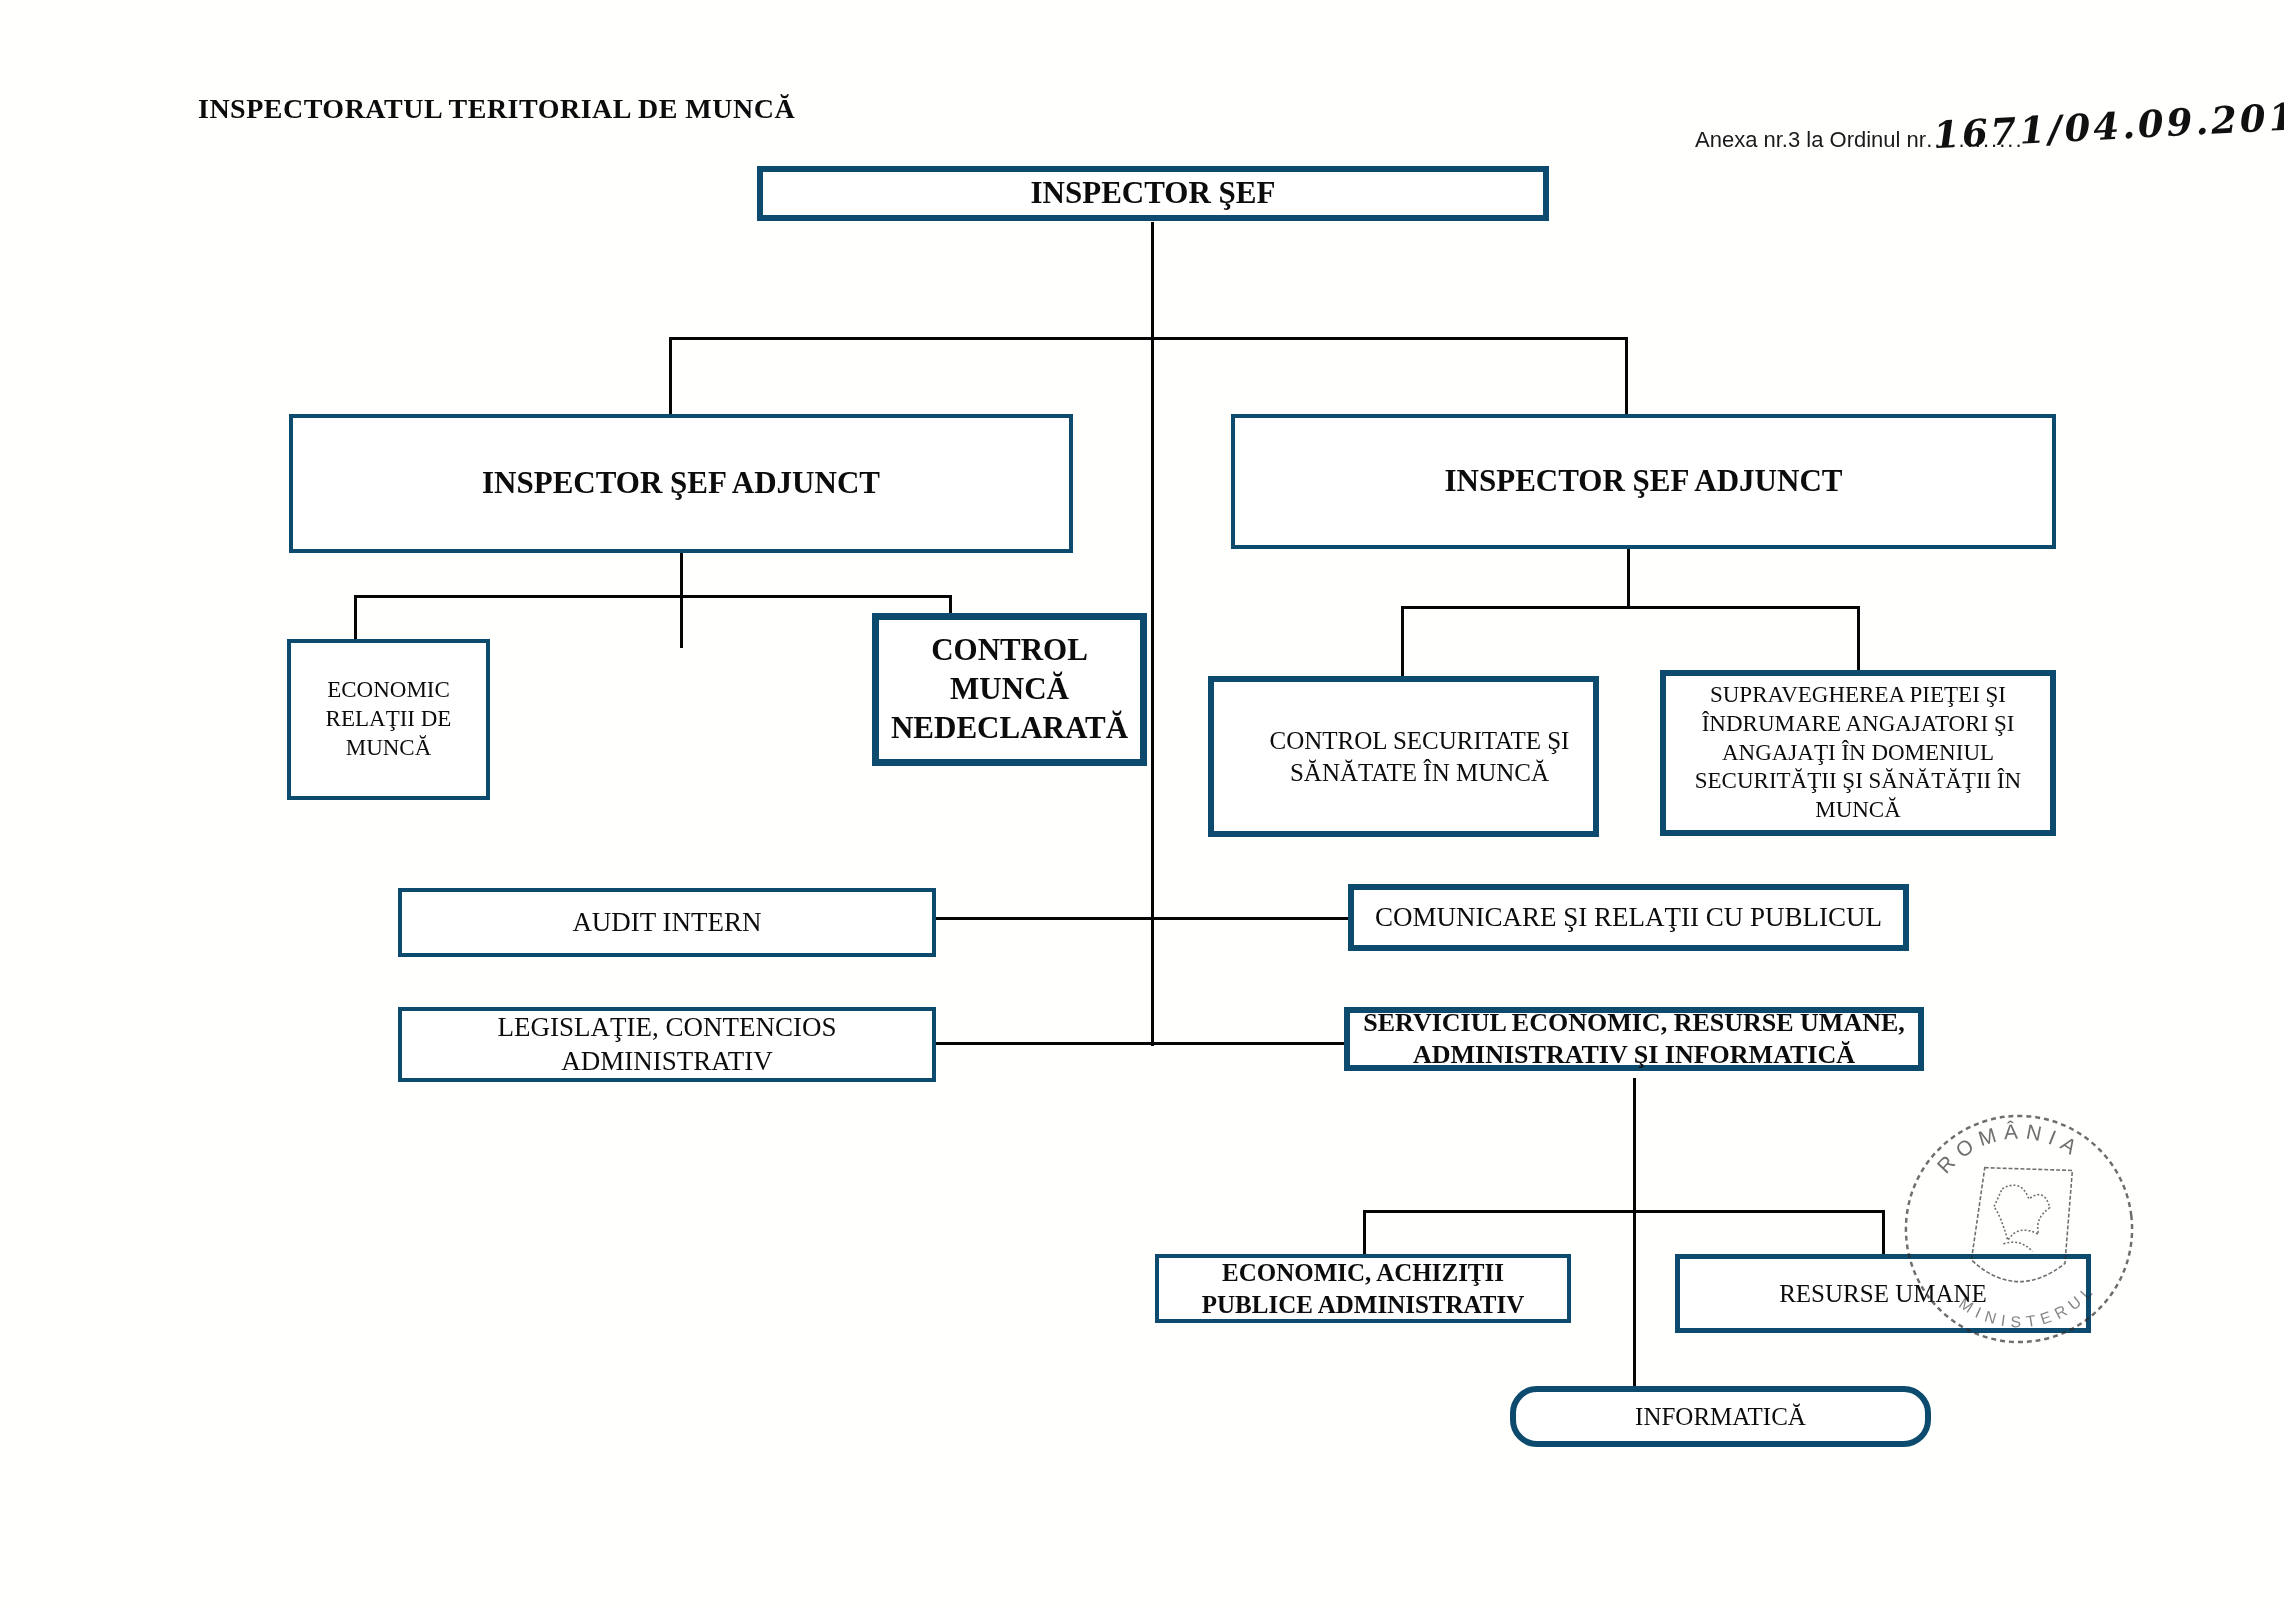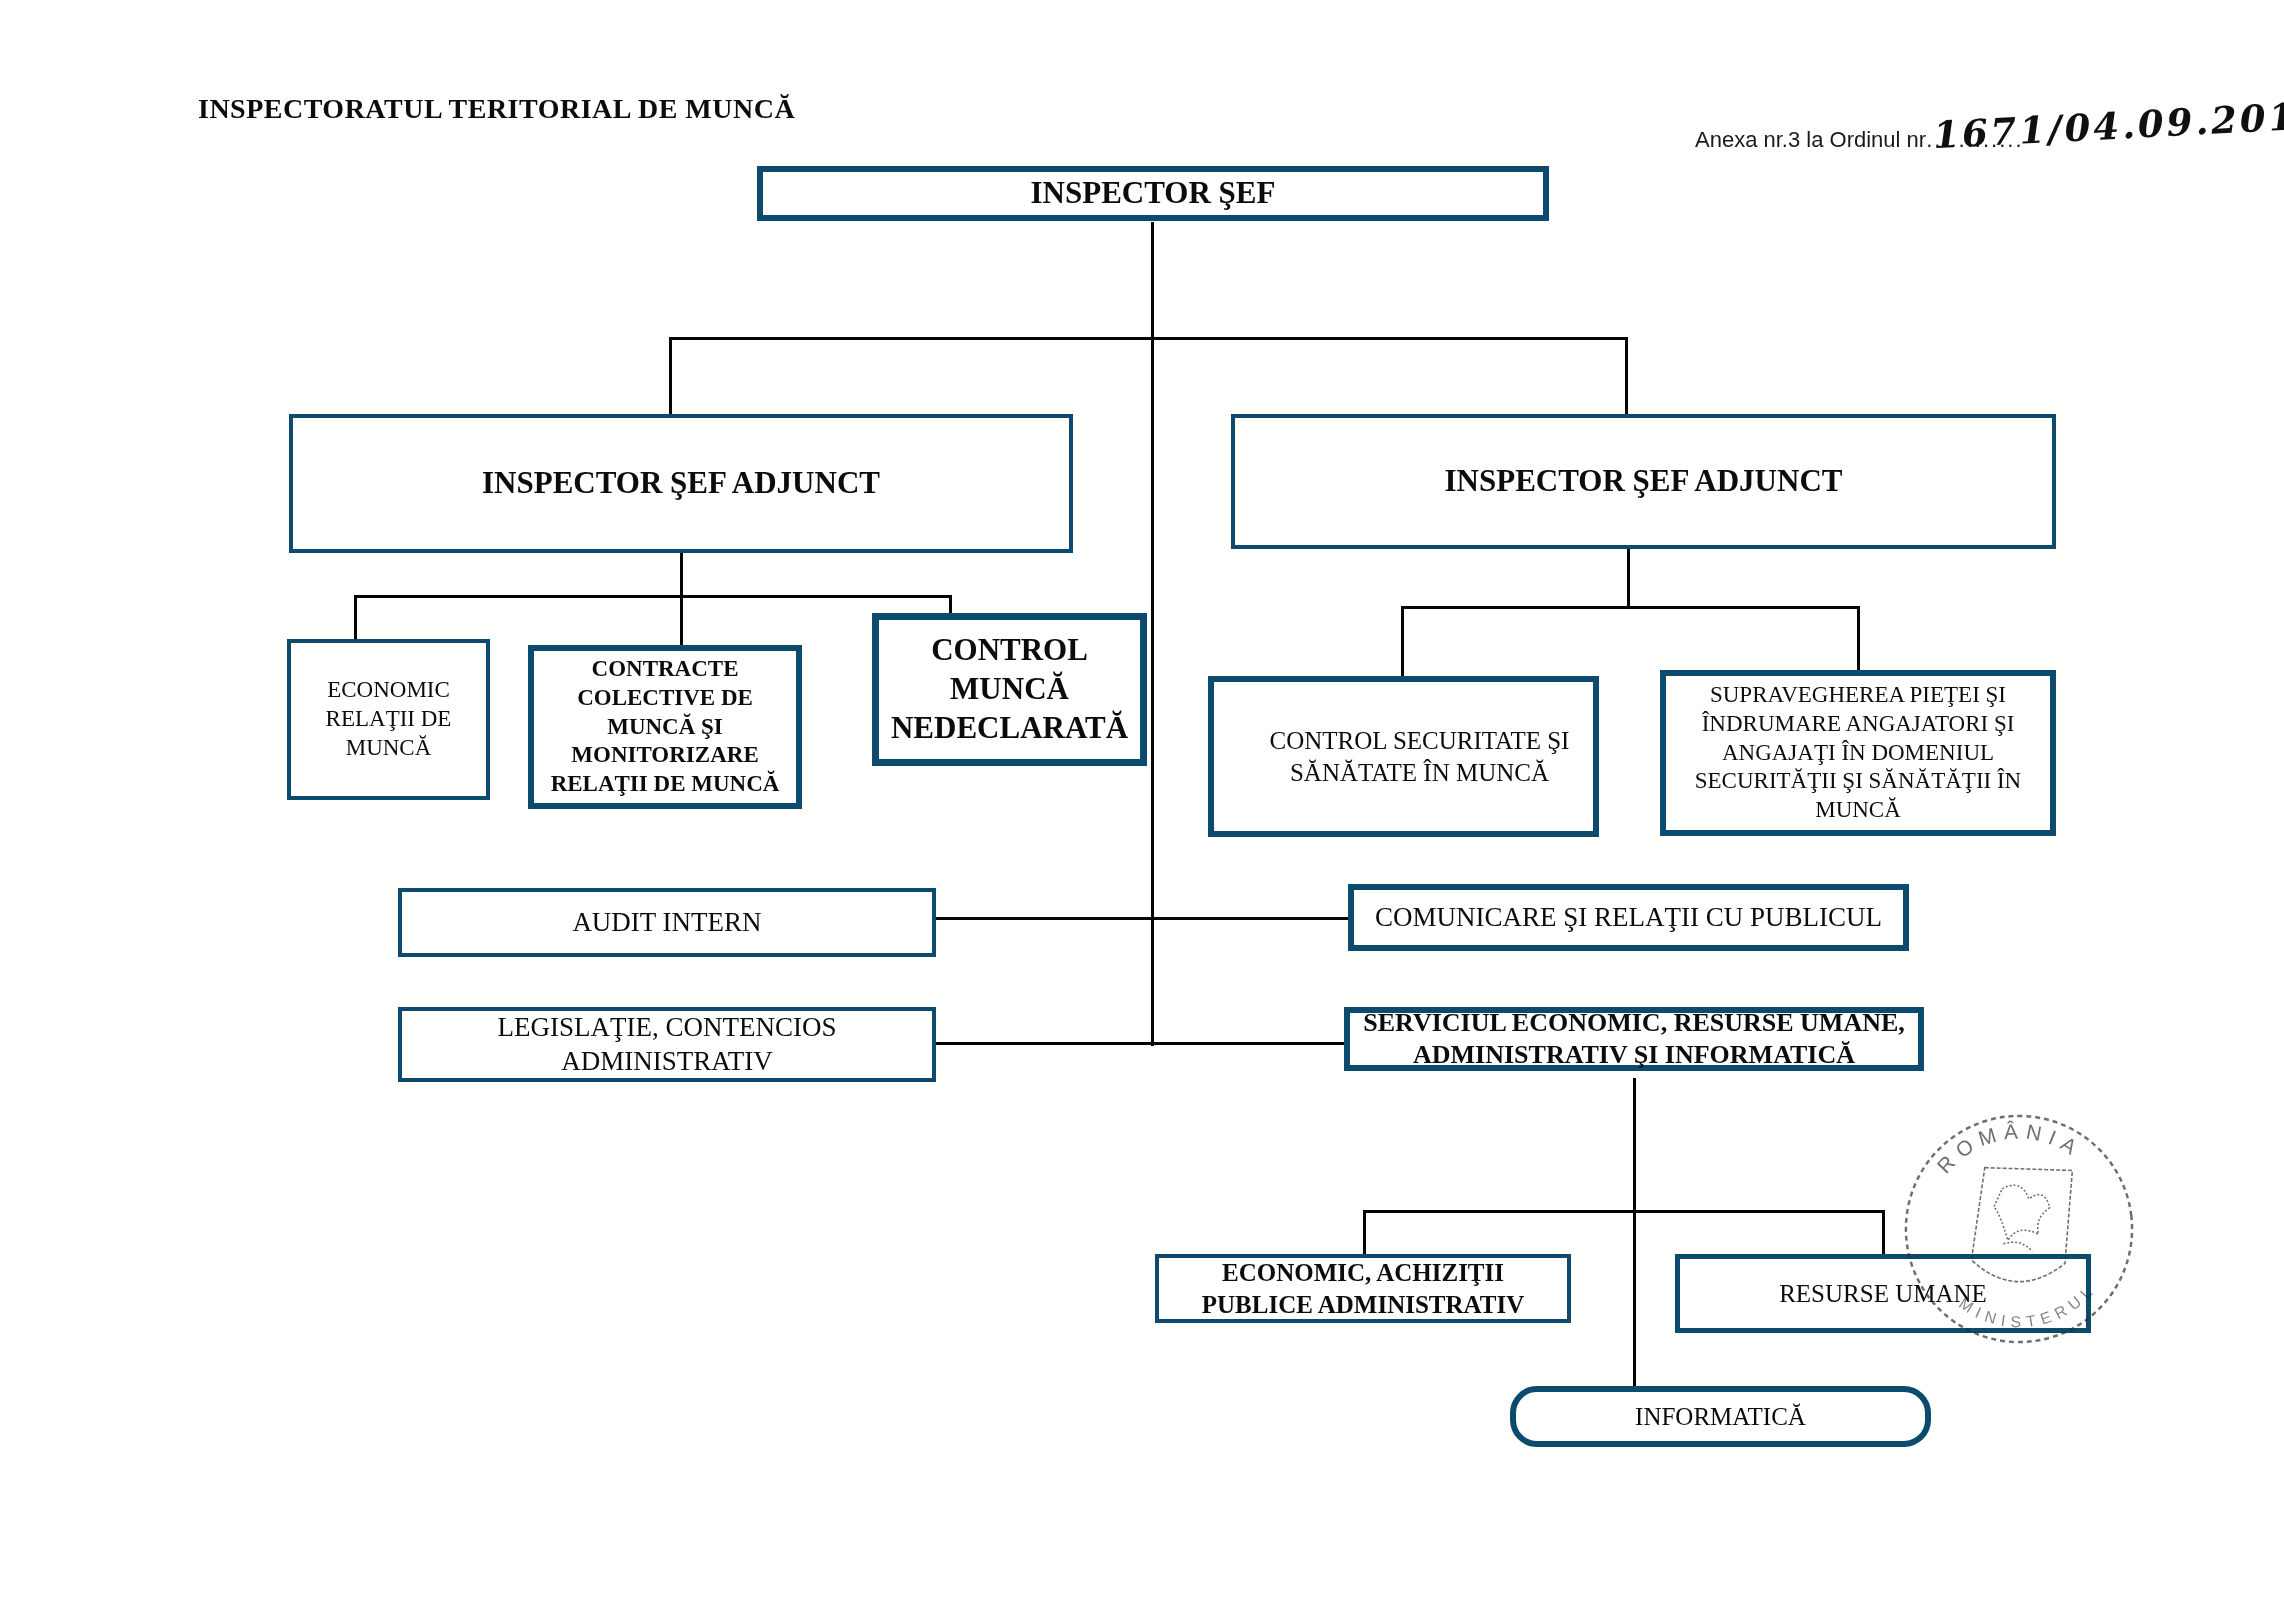--- a/index.html
+++ b/index.html
@@ -89,21 +89,20 @@
   <div class="hline" id="c-leg-h"></div>
   <div class="vline" id="c-serv-v"></div>
   <div class="hline" id="c-bot-h"></div>
   <div class="vline" id="c-bot-vl"></div>
   <div class="vline" id="c-bot-vr"></div>
 
   <div class="box bold" id="n-sef">INSPECTOR ŞEF</div>
   <div class="box bold" id="n-adj-l">INSPECTOR ŞEF ADJUNCT</div>
   <div class="box bold" id="n-adj-r">INSPECTOR ŞEF ADJUNCT</div>
   <div class="box" id="n-relatii">ECONOMIC RELAŢII DE MUNCĂ</div>
-  <div class="box bold" id="n-contracte">CONTRACTE COLECTIVE DE MUNCĂ ŞI MONITORIZARE RELAŢII DE MUNCĂ</div>
   <div class="box bold" id="n-nedeclarata">CONTROL MUNCĂ NEDECLARATĂ</div>
   <div class="box" id="n-securitate">CONTROL SECURITATE ŞI SĂNĂTATE ÎN MUNCĂ</div>
   <div class="box" id="n-supraveghere">SUPRAVEGHEREA PIEŢEI ŞI ÎNDRUMARE ANGAJATORI ŞI ANGAJAŢI ÎN DOMENIUL SECURITĂŢII ŞI SĂNĂTĂŢII ÎN MUNCĂ</div>
   <div class="box" id="n-audit">AUDIT INTERN</div>
   <div class="box" id="n-comunicare">COMUNICARE ŞI RELAŢII CU PUBLICUL</div>
   <div class="box" id="n-legislatie">LEGISLAŢIE, CONTENCIOS ADMINISTRATIV</div>
   <div class="box bold" id="n-serviciul">SERVICIUL ECONOMIC, RESURSE UMANE, ADMINISTRATIV ŞI INFORMATICĂ</div>
   <div class="box" id="n-economic">ECONOMIC, ACHIZIŢII PUBLICE ADMINISTRATIV</div>
   <div class="box" id="n-resurse">RESURSE UMANE</div>
   <div class="box" id="n-informatica">INFORMATICĂ</div>

